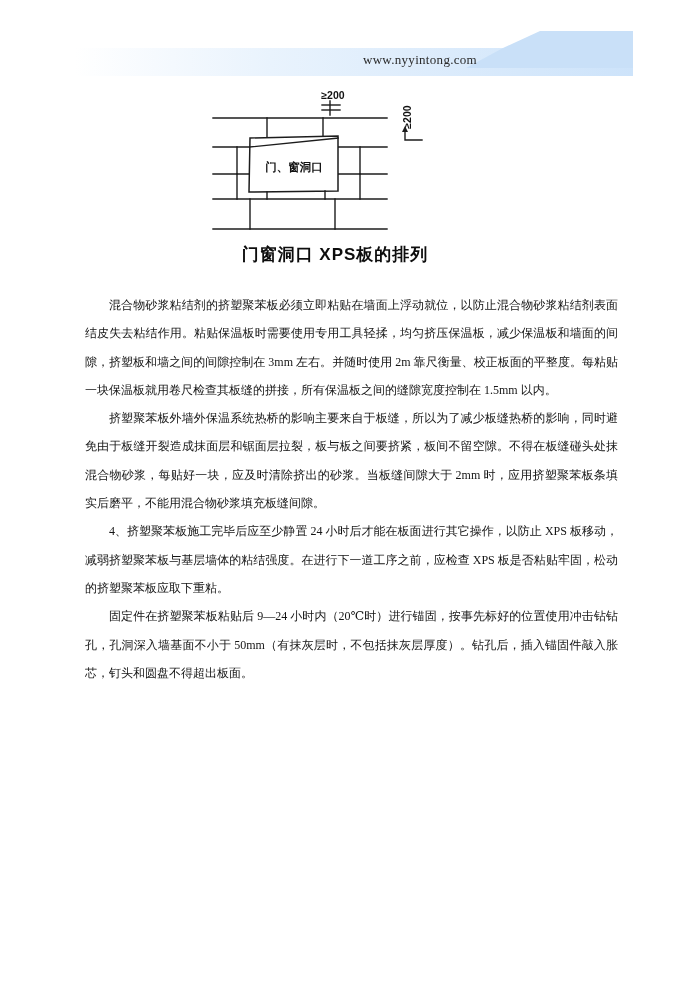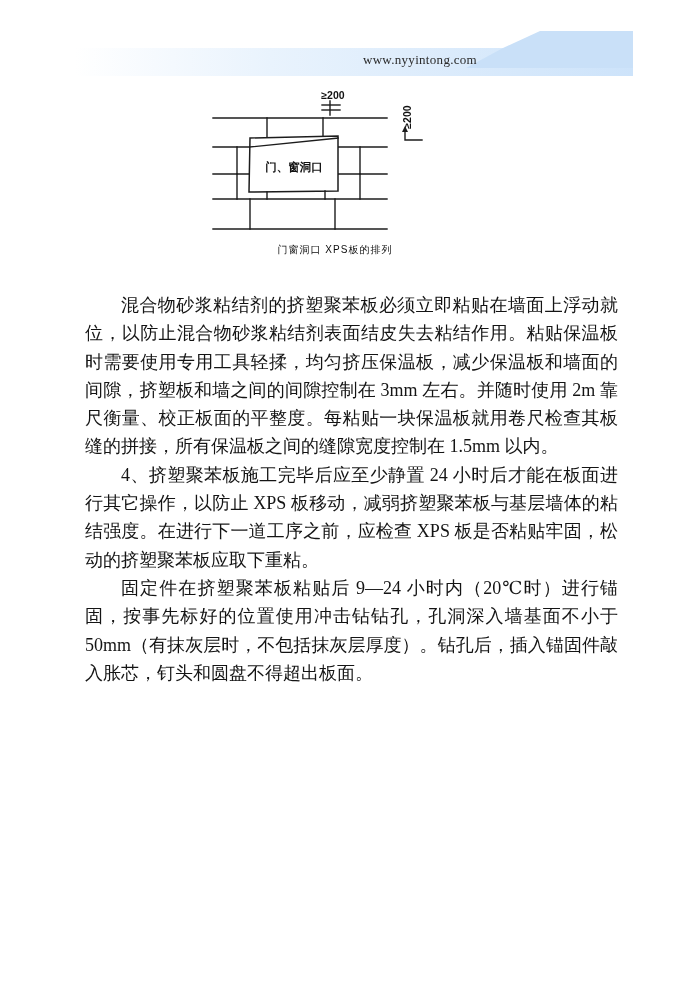--- a/index.html
+++ b/index.html
@@ -45,32 +45,32 @@
     fill:#111111;
     font-family:"Liberation Sans","DejaVu Sans",sans-serif;
     font-weight:bold;
   }
   .figure-caption{
     position:absolute;
     left:170px; top:243px;
     width:330px;
     text-align:center;
     font-family:"Liberation Sans","DejaVu Sans",sans-serif;
-    font-weight:normal;
-    font-size:10px;
+    font-weight:bold;
+    font-size:17px;
     color:#0d0d0d;
     letter-spacing:1px;
   }
 
   
   .doc-body{
     position:absolute;
     left:85px; top:291px;
     width:533px;
-    font-size:18px;
+    font-size:12px;
     line-height:28.3px;
     text-align:justify;
     color:#141414;
   }
   .doc-body p{
     margin:0;
     text-indent:2em;
   }
 </style>
 </head>
@@ -135,17 +135,18 @@
         <text x="221" y="32" text-anchor="middle" font-size="10.5" transform="rotate(-90 221 32)">≥200</text>
         <polyline points="215,44 215,55 232,55" stroke-width="1.2"></polyline>
         <polygon points="212,47 218,47 215,41" fill="#1c1c1c" stroke="none"></polygon>
       </g>
     </svg>
     <div class="figure-caption">门窗洞口 XPS板的排列</div>
   </div>
 
   <div class="doc-body">
     <p>混合物砂浆粘结剂的挤塑聚苯板必须立即粘贴在墙面上浮动就位，以防止混合物砂浆粘结剂表面结皮失去粘结作用。粘贴保温板时需要使用专用工具轻揉，均匀挤压保温板，减少保温板和墙面的间隙，挤塑板和墙之间的间隙控制在 3mm 左右。并随时使用 2m 靠尺衡量、校正板面的平整度。每粘贴一块保温板就用卷尺检查其板缝的拼接，所有保温板之间的缝隙宽度控制在 1.5mm 以内。</p>
+    <p>挤塑聚苯板外墙外保温系统热桥的影响主要来自于板缝，所以为了减少板缝热桥的影响，同时避免由于板缝开裂造成抹面层和锯面层拉裂，板与板之间要挤紧，板间不留空隙。不得在板缝碰头处抹混合物砂浆，每贴好一块，应及时清除挤出的砂浆。当板缝间隙大于 2mm 时，应用挤塑聚苯板条填实后磨平，不能用混合物砂浆填充板缝间隙。</p>
     <p>4、挤塑聚苯板施工完毕后应至少静置 24 小时后才能在板面进行其它操作，以防止 XPS 板移动，减弱挤塑聚苯板与基层墙体的粘结强度。在进行下一道工序之前，应检查 XPS 板是否粘贴牢固，松动的挤塑聚苯板应取下重粘。</p>
     <p>固定件在挤塑聚苯板粘贴后 9—24 小时内（20℃时）进行锚固，按事先标好的位置使用冲击钻钻孔，孔洞深入墙基面不小于 50mm（有抹灰层时，不包括抹灰层厚度）。钻孔后，插入锚固件敲入胀芯，钉头和圆盘不得超出板面。</p>
   </div>
 
 </div>
 
 </body></html>

